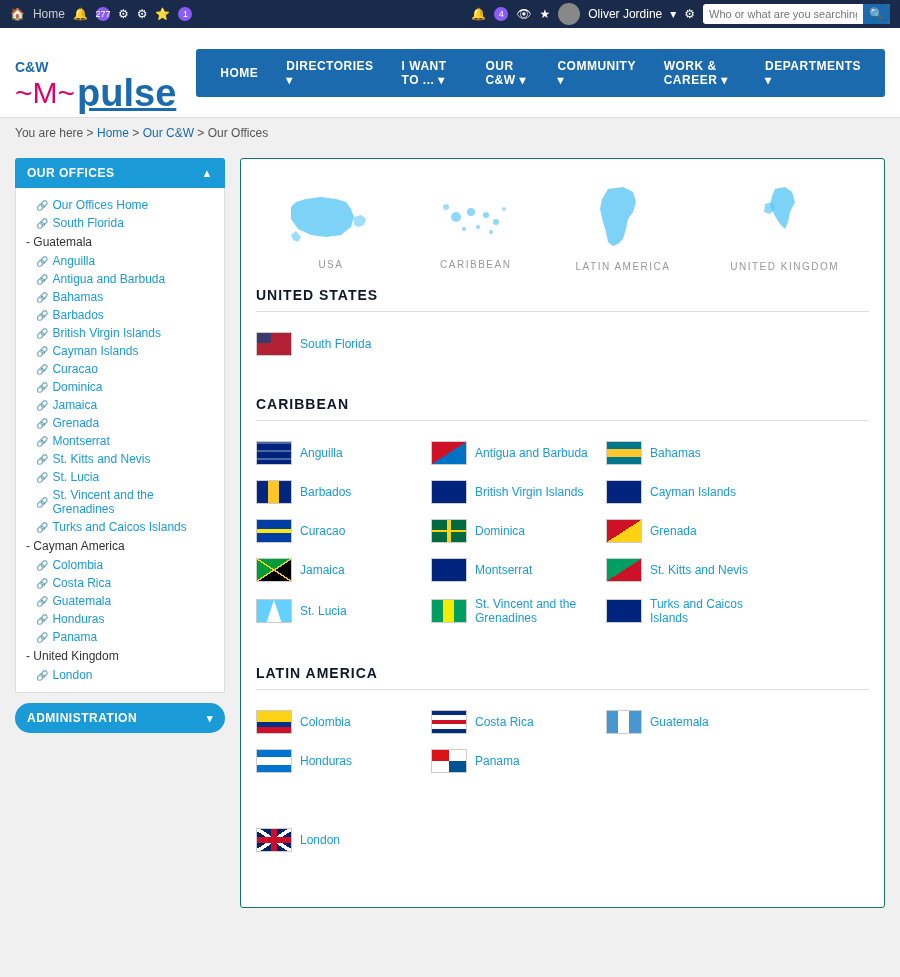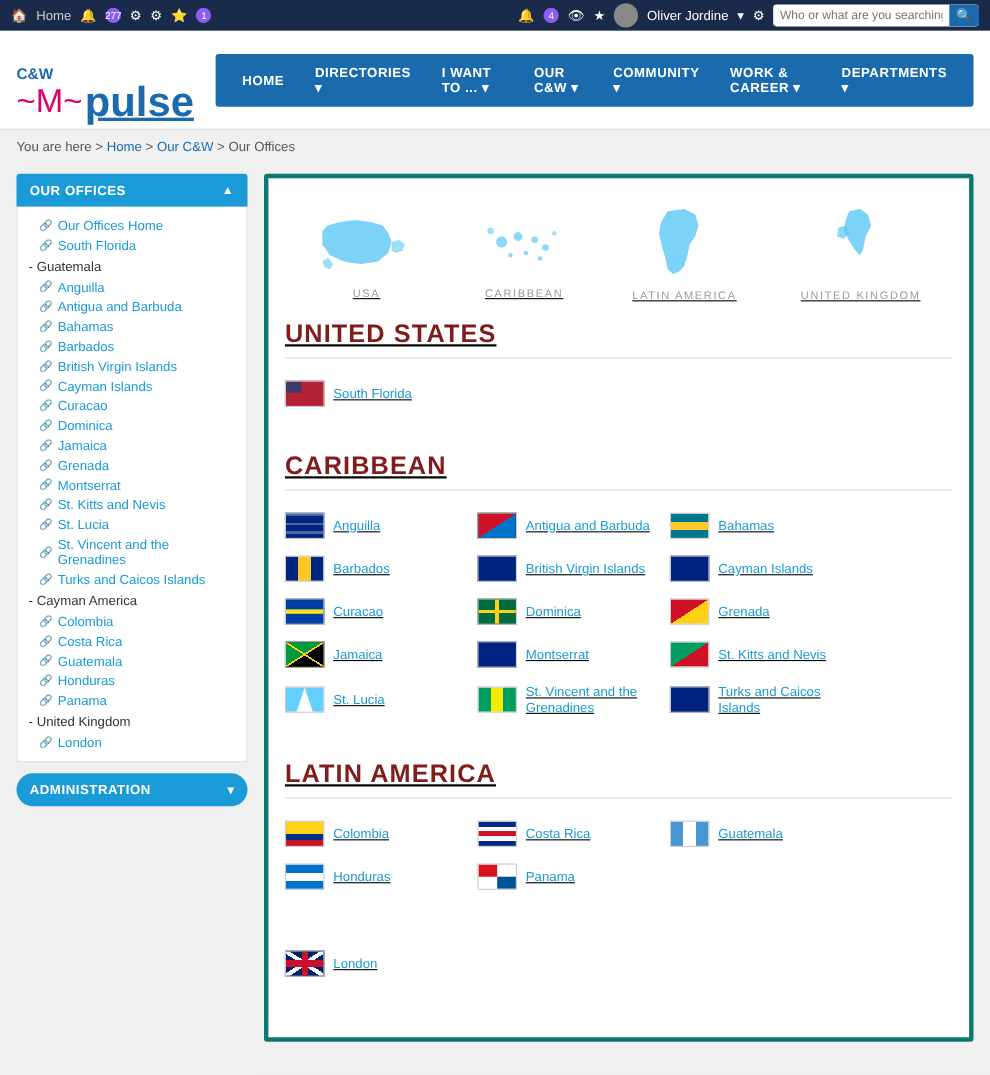--- a/index.html
+++ b/index.html
@@ -141,31 +141,30 @@
       align-items: center;
       justify-content: space-between;
       margin-top: 10px;
       border-radius: 15px;
     }
 
     
     .content {
       flex: 1;
       background: #fff;
-      border: 4px solid #0f766e;
+      border: 1px solid #0f766e;
       border-radius: 3px;
       padding: 15px;
-      text-decoration: underline;
     }
 
     
     .region-section { margin-bottom: 25px; }
     .region-title {
-      color: #7f1d1d;
-      font-size: 23px;
+      color: #0f172a;
+      font-size: 14px;
       font-weight: bold;
       letter-spacing: 1px;
       margin-bottom: 5px;
       padding-bottom: 8px;
       border-bottom: 1px solid #ddd;
       text-transform: uppercase;
     }
     .region-grid {
       display: flex;
       flex-wrap: wrap;

